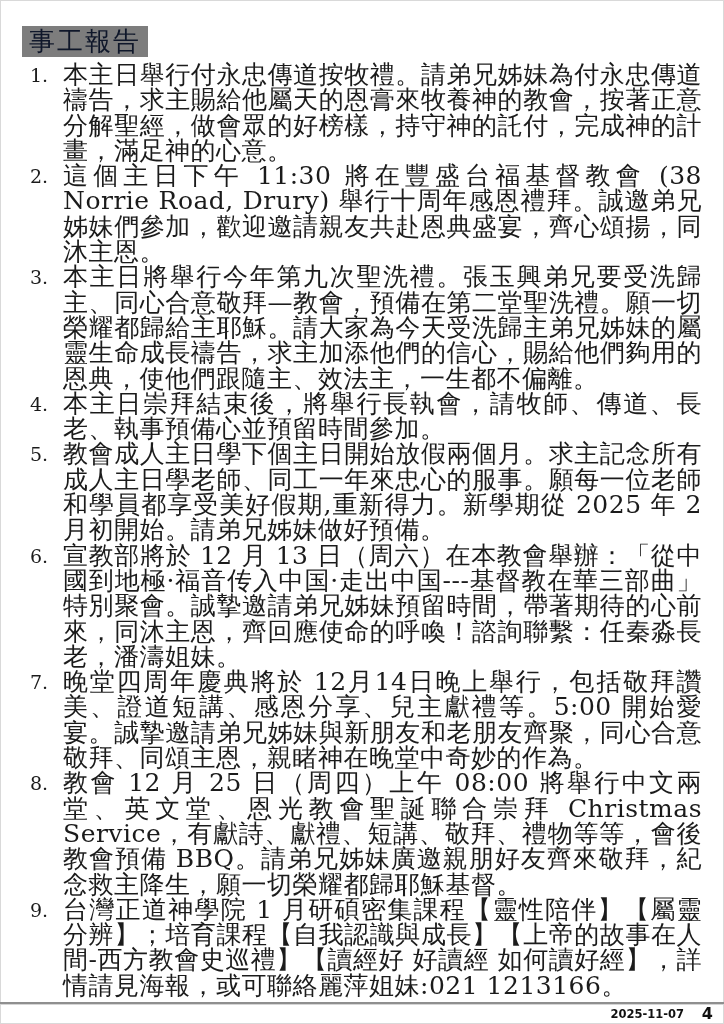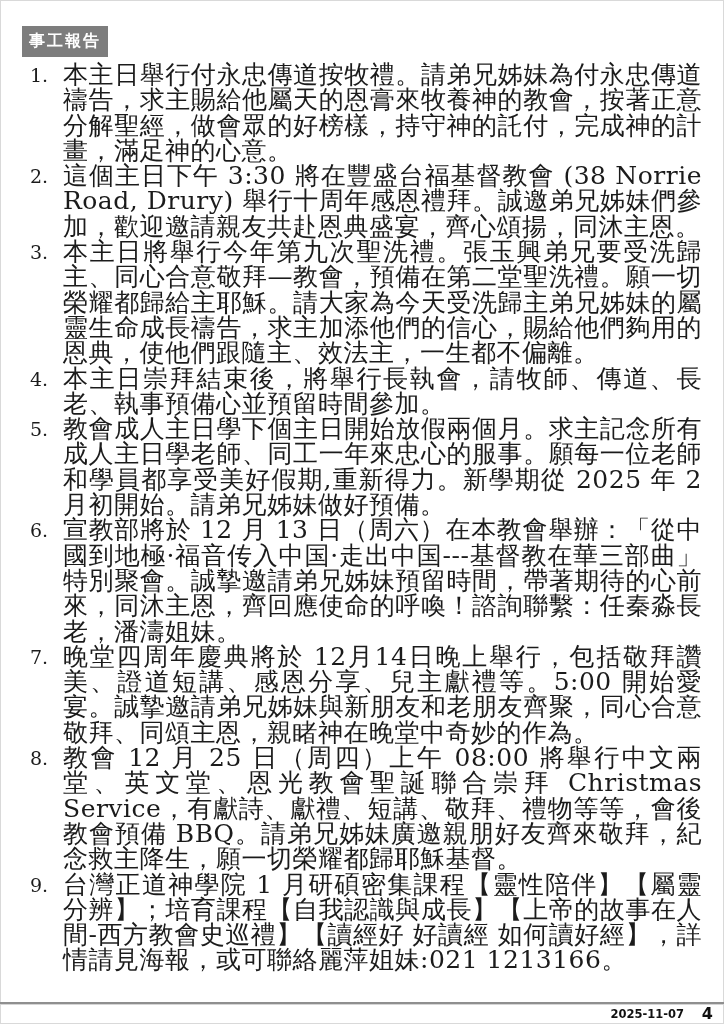--- a/index.html
+++ b/index.html
@@ -16,26 +16,26 @@
     font-family: "DejaVu Serif", "Liberation Serif", serif;
     color: #1b1b1b;
     overflow: hidden;
     box-shadow: 0 0 0 1px #d9d9d9 inset;
   }
   .title-badge {
     position: absolute;
     left: 22px;
     top: 26px;
     background: #7d7d7d;
-    color: #ffffff;
-    font-size: 16px;
+    color: #0f172a;
+    font-size: 26px;
     line-height: 28px;
     padding: 1px 7px 2px 7px;
     letter-spacing: 2px;
-    font-weight: 700;
+    font-weight: 400;
   }
   .report-list {
     position: absolute;
     left: 30px;
     top: 62px;
     width: 672px;
   }
   .report-item {
     display: flex;
     align-items: flex-start;
@@ -92,21 +92,21 @@
 
   <div class="report-list">
 
     <div class="report-item">
       <span class="item-num">1.</span>
       <div class="item-text">本主日舉行付永忠傳道按牧禮。請弟兄姊妹為付永忠傳道禱告，求主賜給他屬天的恩膏來牧養神的教會，按著正意分解聖經，做會眾的好榜樣，持守神的託付，完成神的計畫，滿足神的心意。</div>
     </div>
 
     <div class="report-item">
       <span class="item-num">2.</span>
-      <div class="item-text">這個主日下午 3:30 將在豐盛台福基督教會 (38 Norrie Road, Drury) 舉行十周年感恩禮拜。誠邀弟兄姊妹們參加，歡迎邀請親友共赴恩典盛宴，齊心頌揚，同沐主恩。</div>
+      <div class="item-text">這個主日下午 11:30 將在豐盛台福基督教會 (38 Norrie Road, Drury) 舉行十周年感恩禮拜。誠邀弟兄姊妹們參加，歡迎邀請親友共赴恩典盛宴，齊心頌揚，同沐主恩。</div>
     </div>
 
     <div class="report-item">
       <span class="item-num">3.</span>
       <div class="item-text">本主日將舉行今年第九次聖洗禮。張玉興弟兄要受洗歸主、同心合意敬拜—教會，預備在第二堂聖洗禮。願一切榮耀都歸給主耶穌。請大家為今天受洗歸主弟兄姊妹的屬靈生命成長禱告，求主加添他們的信心，賜給他們夠用的恩典，使他們跟隨主、效法主，一生都不偏離。</div>
     </div>
 
     <div class="report-item">
       <span class="item-num">4.</span>
       <div class="item-text">本主日崇拜結束後，將舉行長執會，請牧師、傳道、長老、執事預備心並預留時間參加。</div>

